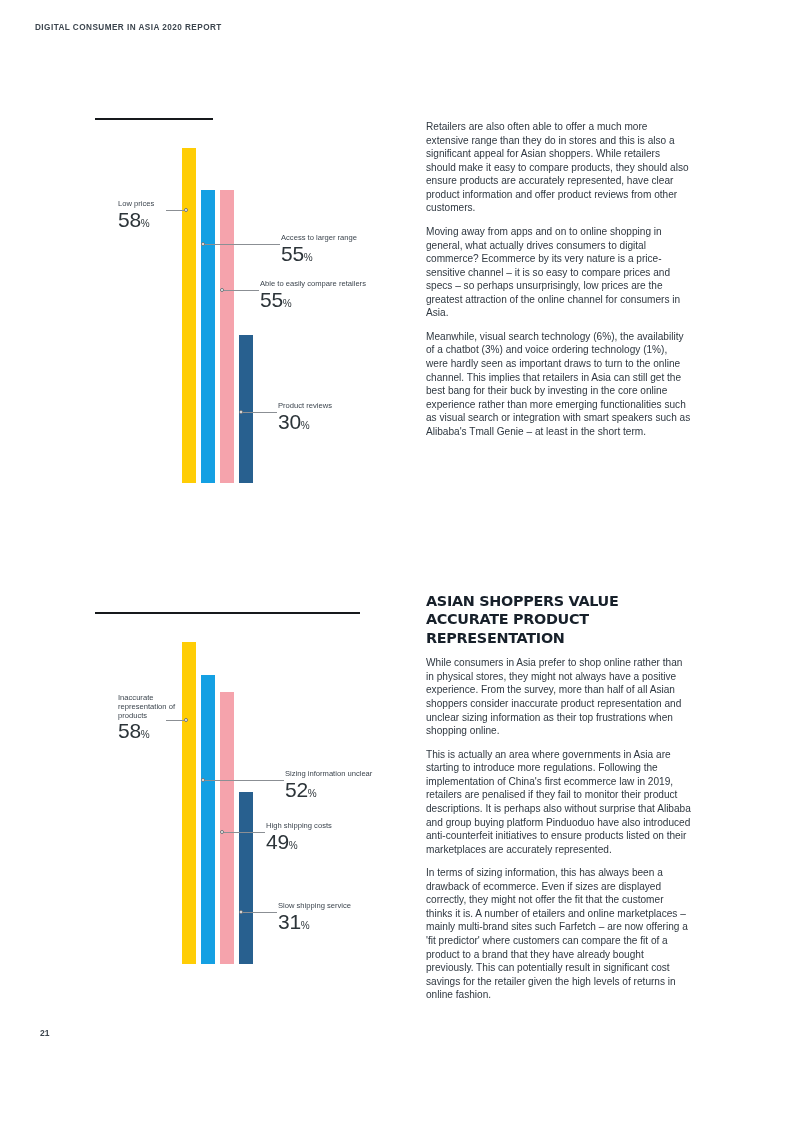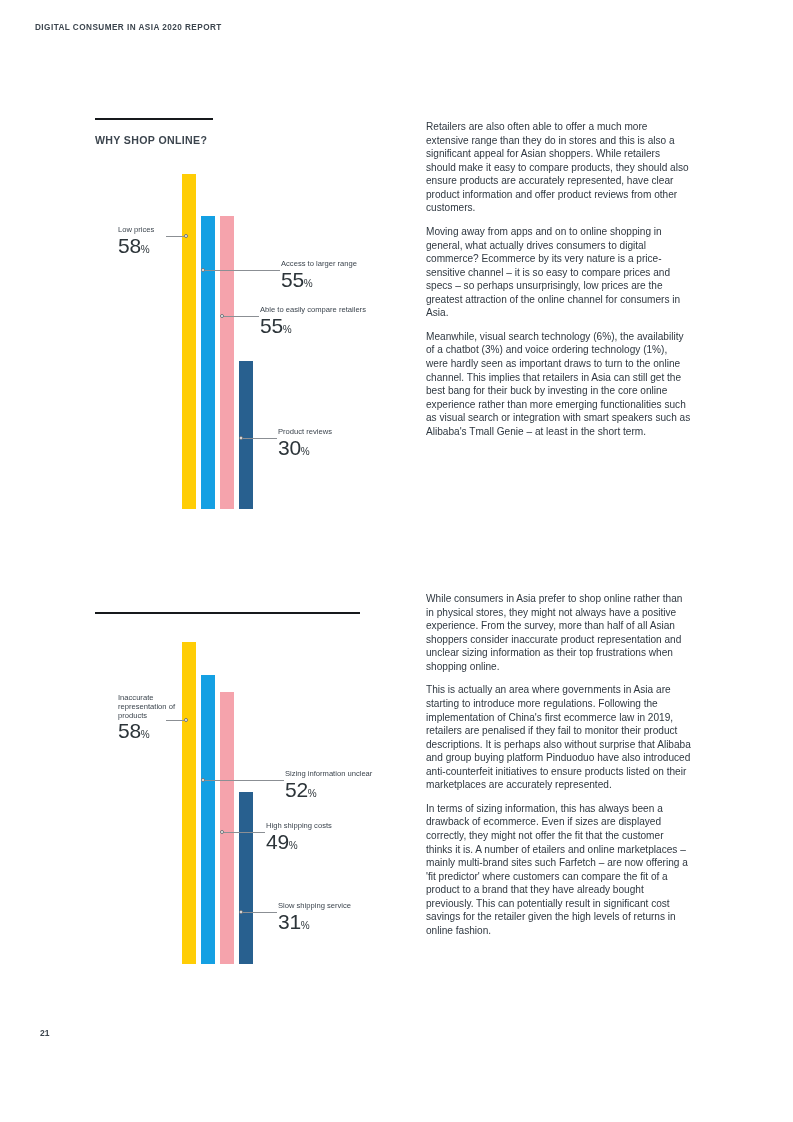--- a/index.html
+++ b/index.html
@@ -128,21 +128,20 @@
   }
   .para:last-child { margin-bottom: 0; }
 </style>
 </head>
 <body>
 
 <div class="running-head">DIGITAL CONSUMER IN ASIA 2020 REPORT</div>
 
 <div class="chart-block" style="left:95px; top:118px; width:300px;">
   <div class="rule" style="width:118px;"></div>
-  <div class="chart-title">WHY SHOP ONLINE?</div>
 
   <div class="plot" style="height:345px; margin-top:18px;">
 
     <div class="bars" style="left:64px;">
       <div class="bar" style="height:335px; background:#FFCD05;"></div>
       <div class="bar" style="height:293px; background:#14A0E3;"></div>
       <div class="bar" style="height:293px; background:#F5A3AC;"></div>
       <div class="bar" style="height:148px; background:#28608F;"></div>
     </div>
 
@@ -236,18 +235,19 @@
   </div>
 </div>
 
 <div class="text-block" style="left:426px; top:120px;">
   <p class="para">Retailers are also often able to offer a much more extensive range than they do in stores and this is also a significant appeal for Asian shoppers. While retailers should make it easy to compare products, they should also ensure products are accurately represented, have clear product information and offer product reviews from other customers.</p>
   <p class="para">Moving away from apps and on to online shopping in general, what actually drives consumers to digital commerce? Ecommerce by its very nature is a price-sensitive channel – it is so easy to compare prices and specs – so perhaps unsurprisingly, low prices are the greatest attraction of the online channel for consumers in Asia.</p>
   <p class="para">Meanwhile, visual search technology (6%), the availability of a chatbot (3%) and voice ordering technology (1%), were hardly seen as important draws to turn to the online channel. This implies that retailers in Asia can still get the best bang for their buck by investing in the core online experience rather than more emerging functionalities such as visual search or integration with smart speakers such as Alibaba's Tmall Genie – at least in the short term.</p>
 </div>
 
 <div class="text-block" style="left:426px; top:592px;">
+  <h2 class="headline">ASIAN SHOPPERS VALUE ACCURATE PRODUCT REPRESENTATION</h2>
   <p class="para">While consumers in Asia prefer to shop online rather than in physical stores, they might not always have a positive experience. From the survey, more than half of all Asian shoppers consider inaccurate product representation and unclear sizing information as their top frustrations when shopping online.</p>
   <p class="para">This is actually an area where governments in Asia are starting to introduce more regulations. Following the implementation of China's first ecommerce law in 2019, retailers are penalised if they fail to monitor their product descriptions. It is perhaps also without surprise that Alibaba and group buying platform Pinduoduo have also introduced anti-counterfeit initiatives to ensure products listed on their marketplaces are accurately represented.</p>
   <p class="para">In terms of sizing information, this has always been a drawback of ecommerce. Even if sizes are displayed correctly, they might not offer the fit that the customer thinks it is. A number of etailers and online marketplaces – mainly multi-brand sites such Farfetch – are now offering a 'fit predictor' where customers can compare the fit of a product to a brand that they have already bought previously. This can potentially result in significant cost savings for the retailer given the high levels of returns in online fashion.</p>
 </div>
 
 <div class="folio">21</div>
 
 </body></html>

